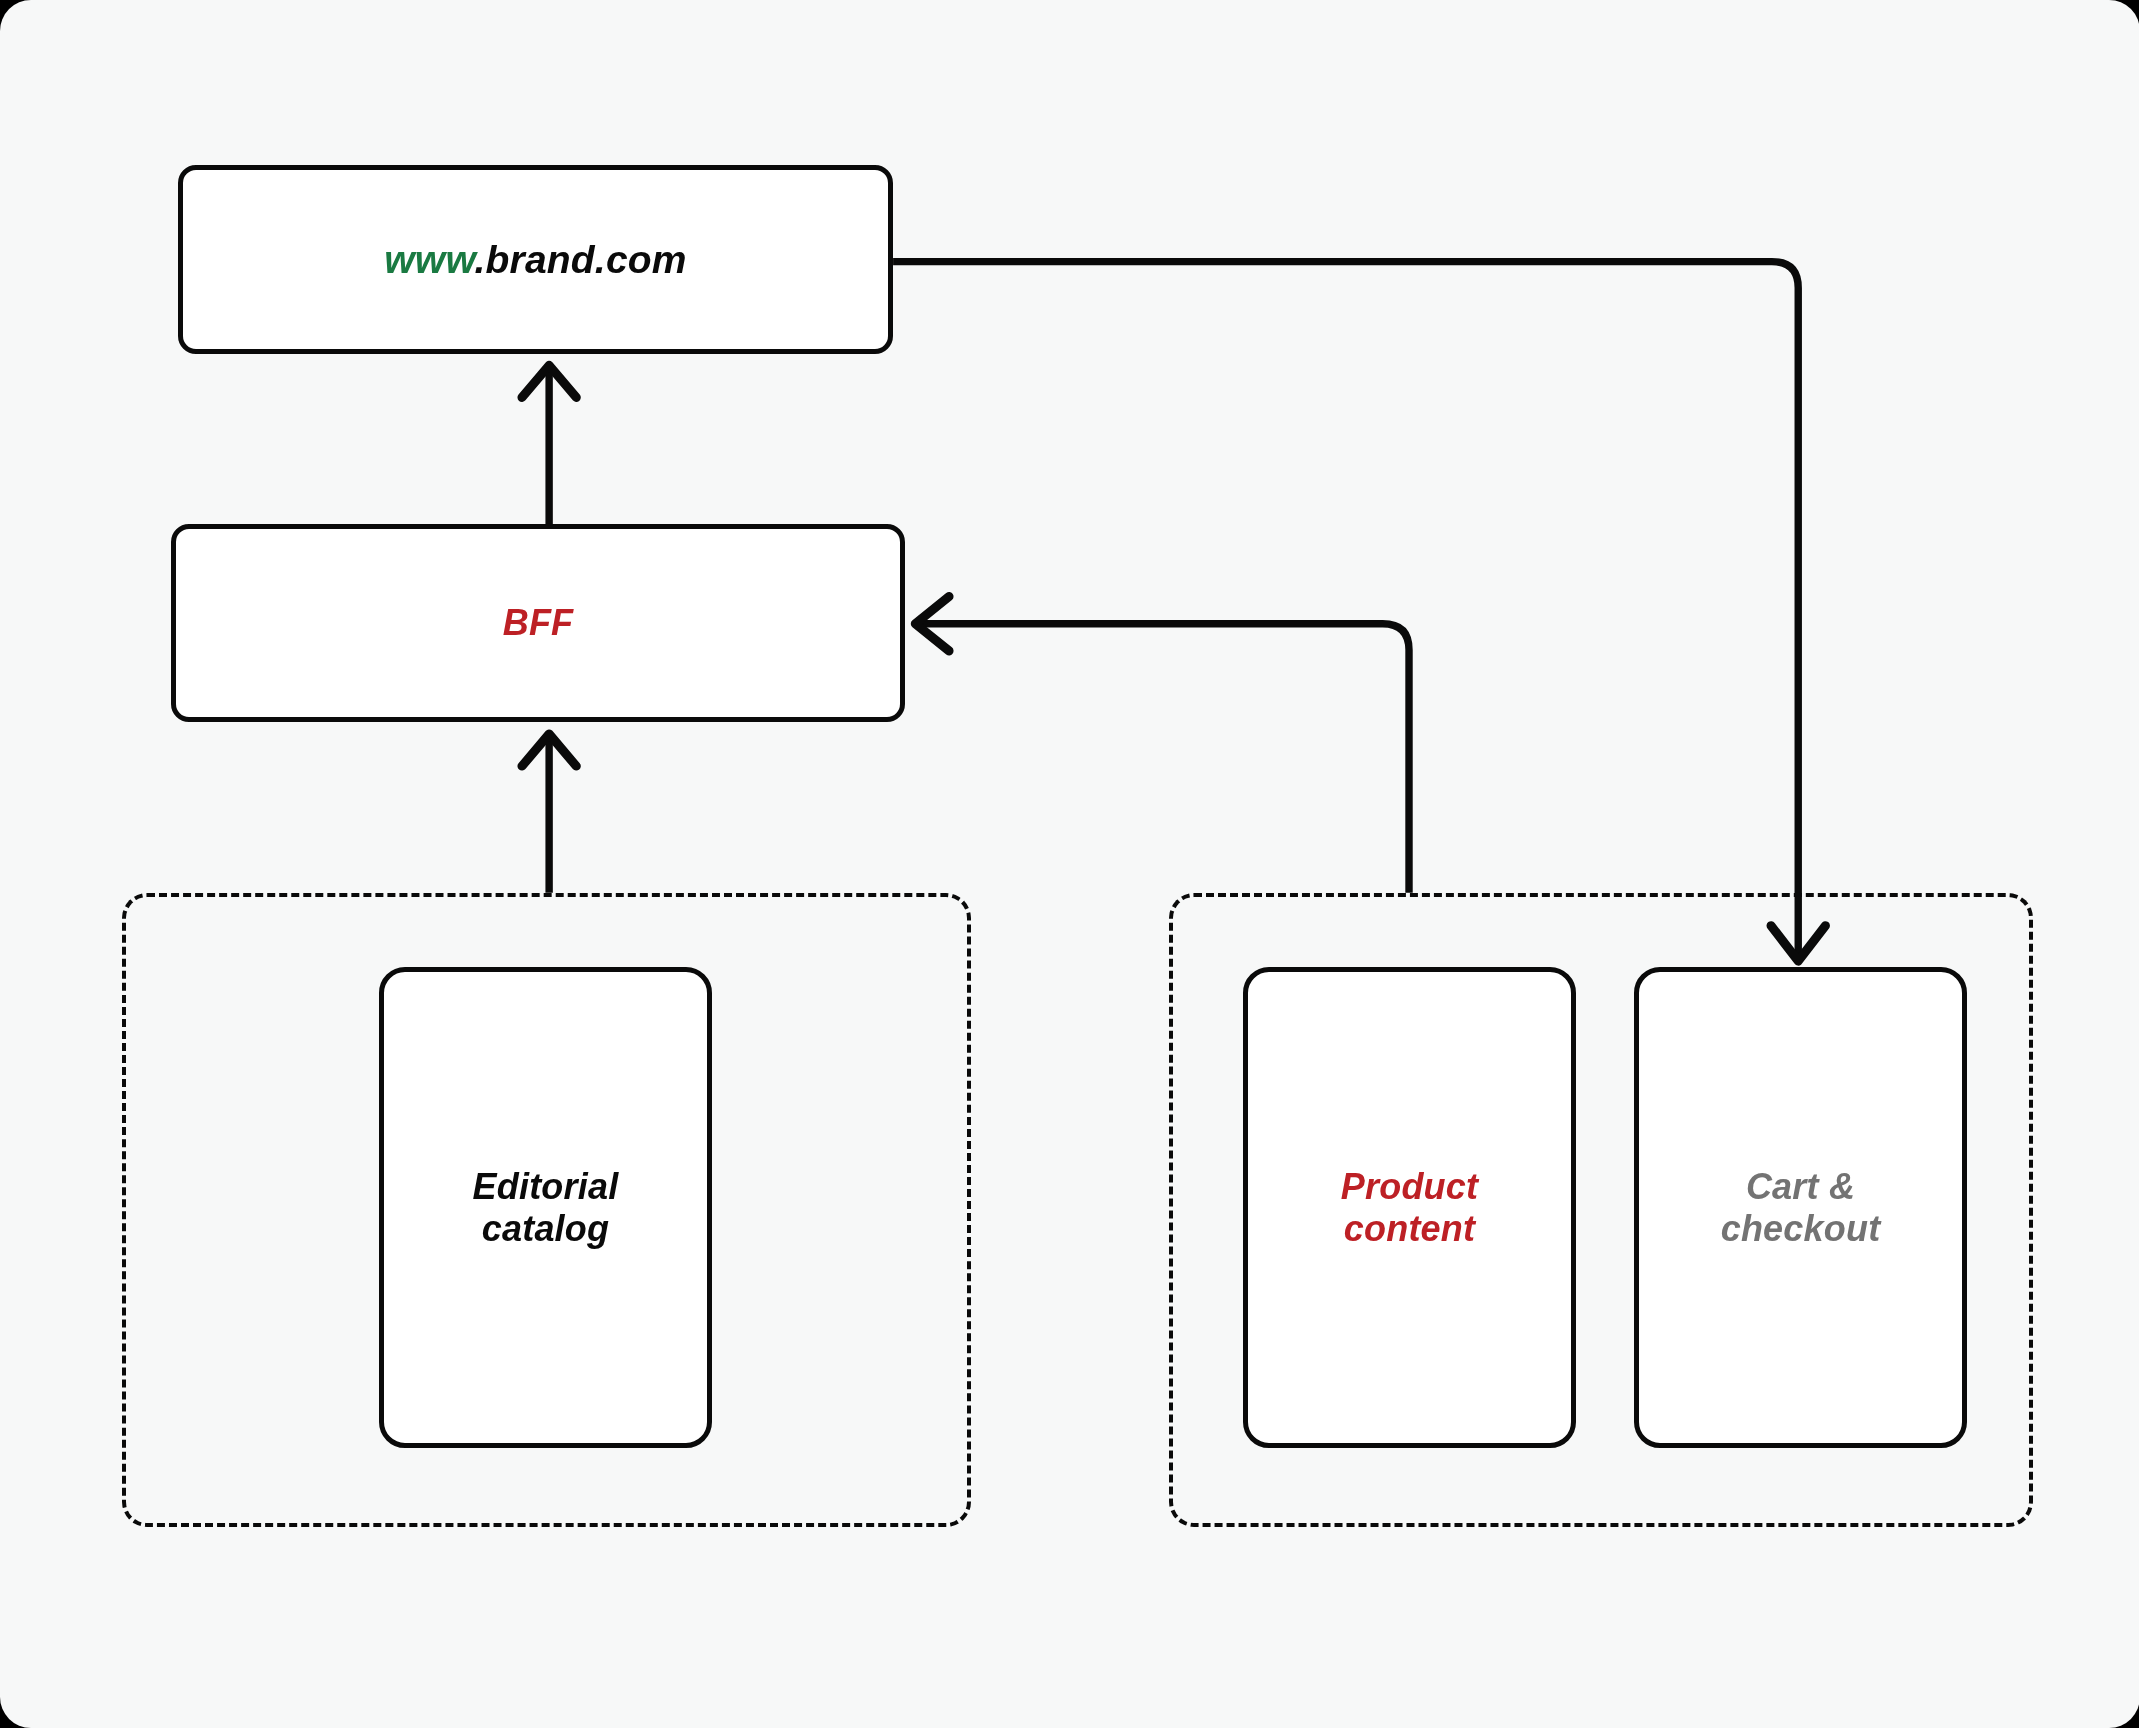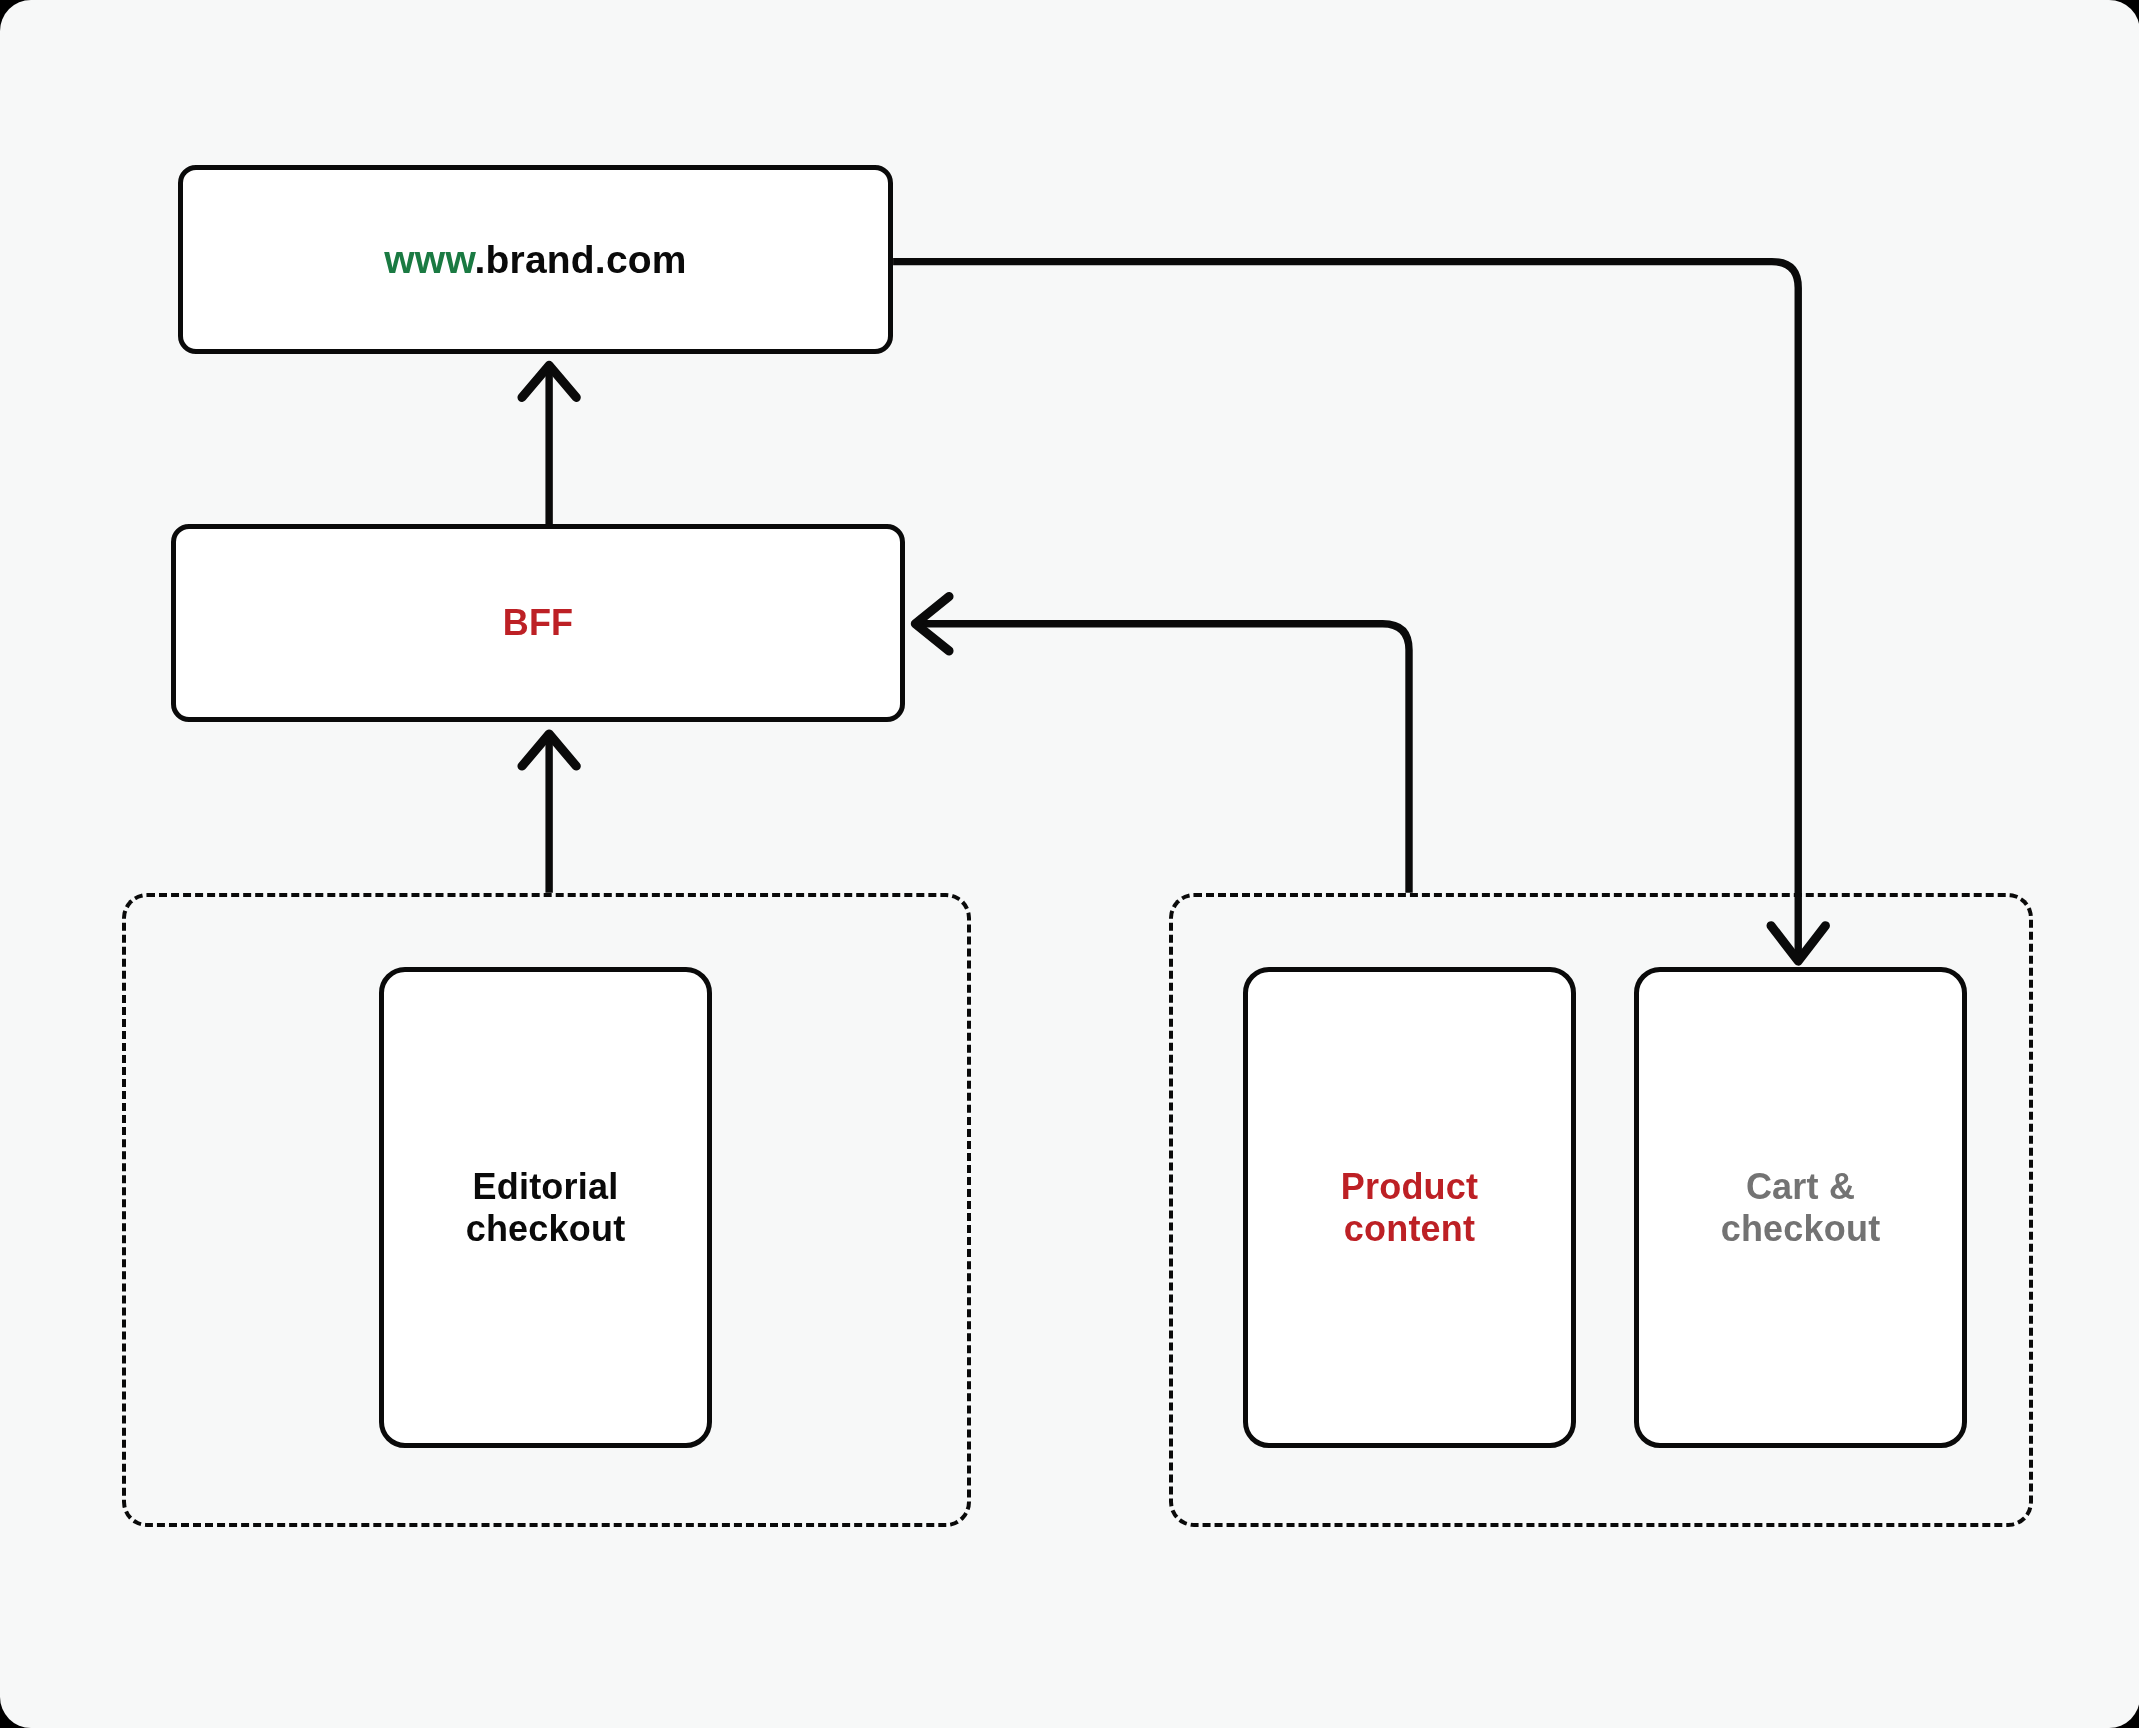--- a/index.html
+++ b/index.html
@@ -13,20 +13,21 @@
     overflow: hidden;
   }
 
   #canvas {
     position: relative;
     width: 2140px;
     height: 1728px;
     background: #f7f8f8;
     border-radius: 31px;
     overflow: hidden;
+    font-style: italic;
   }
 
   
   #wires {
     position: absolute;
     left: 0; top: 0;
     width: 2140px;
     height: 1728px;
     pointer-events: none;
   }
@@ -128,21 +129,21 @@
   <div class="node" id="node-site">
     <div class="node-label"><span class="host-www">www</span><span>.brand.com</span></div>
   </div>
 
   <div class="node" id="node-bff">
     <div class="node-label">BFF</div>
   </div>
 
   <div class="node leaf" id="node-editorial">
     <div class="node-label">Editorial
-checkout</div>
+catalog</div>
   </div>
 
   <div class="node leaf" id="node-catalog">
     <div class="node-label">Product
 content</div>
   </div>
 
   <div class="node leaf" id="node-cart">
     <div class="node-label">Cart &amp;
 checkout</div>

